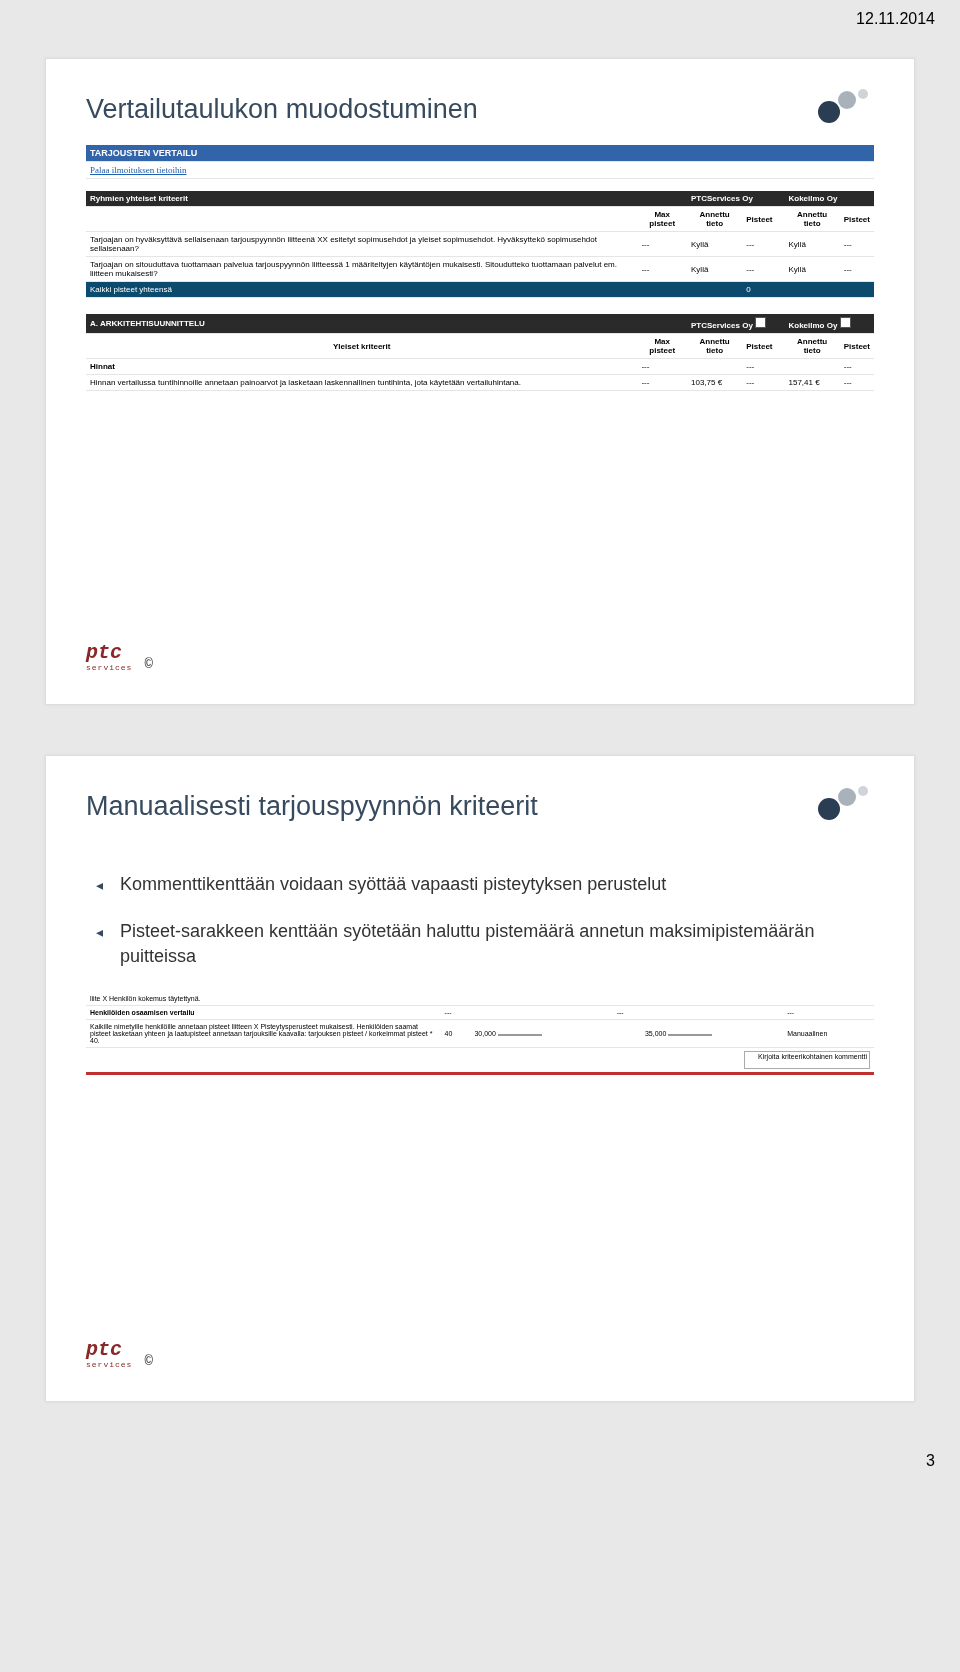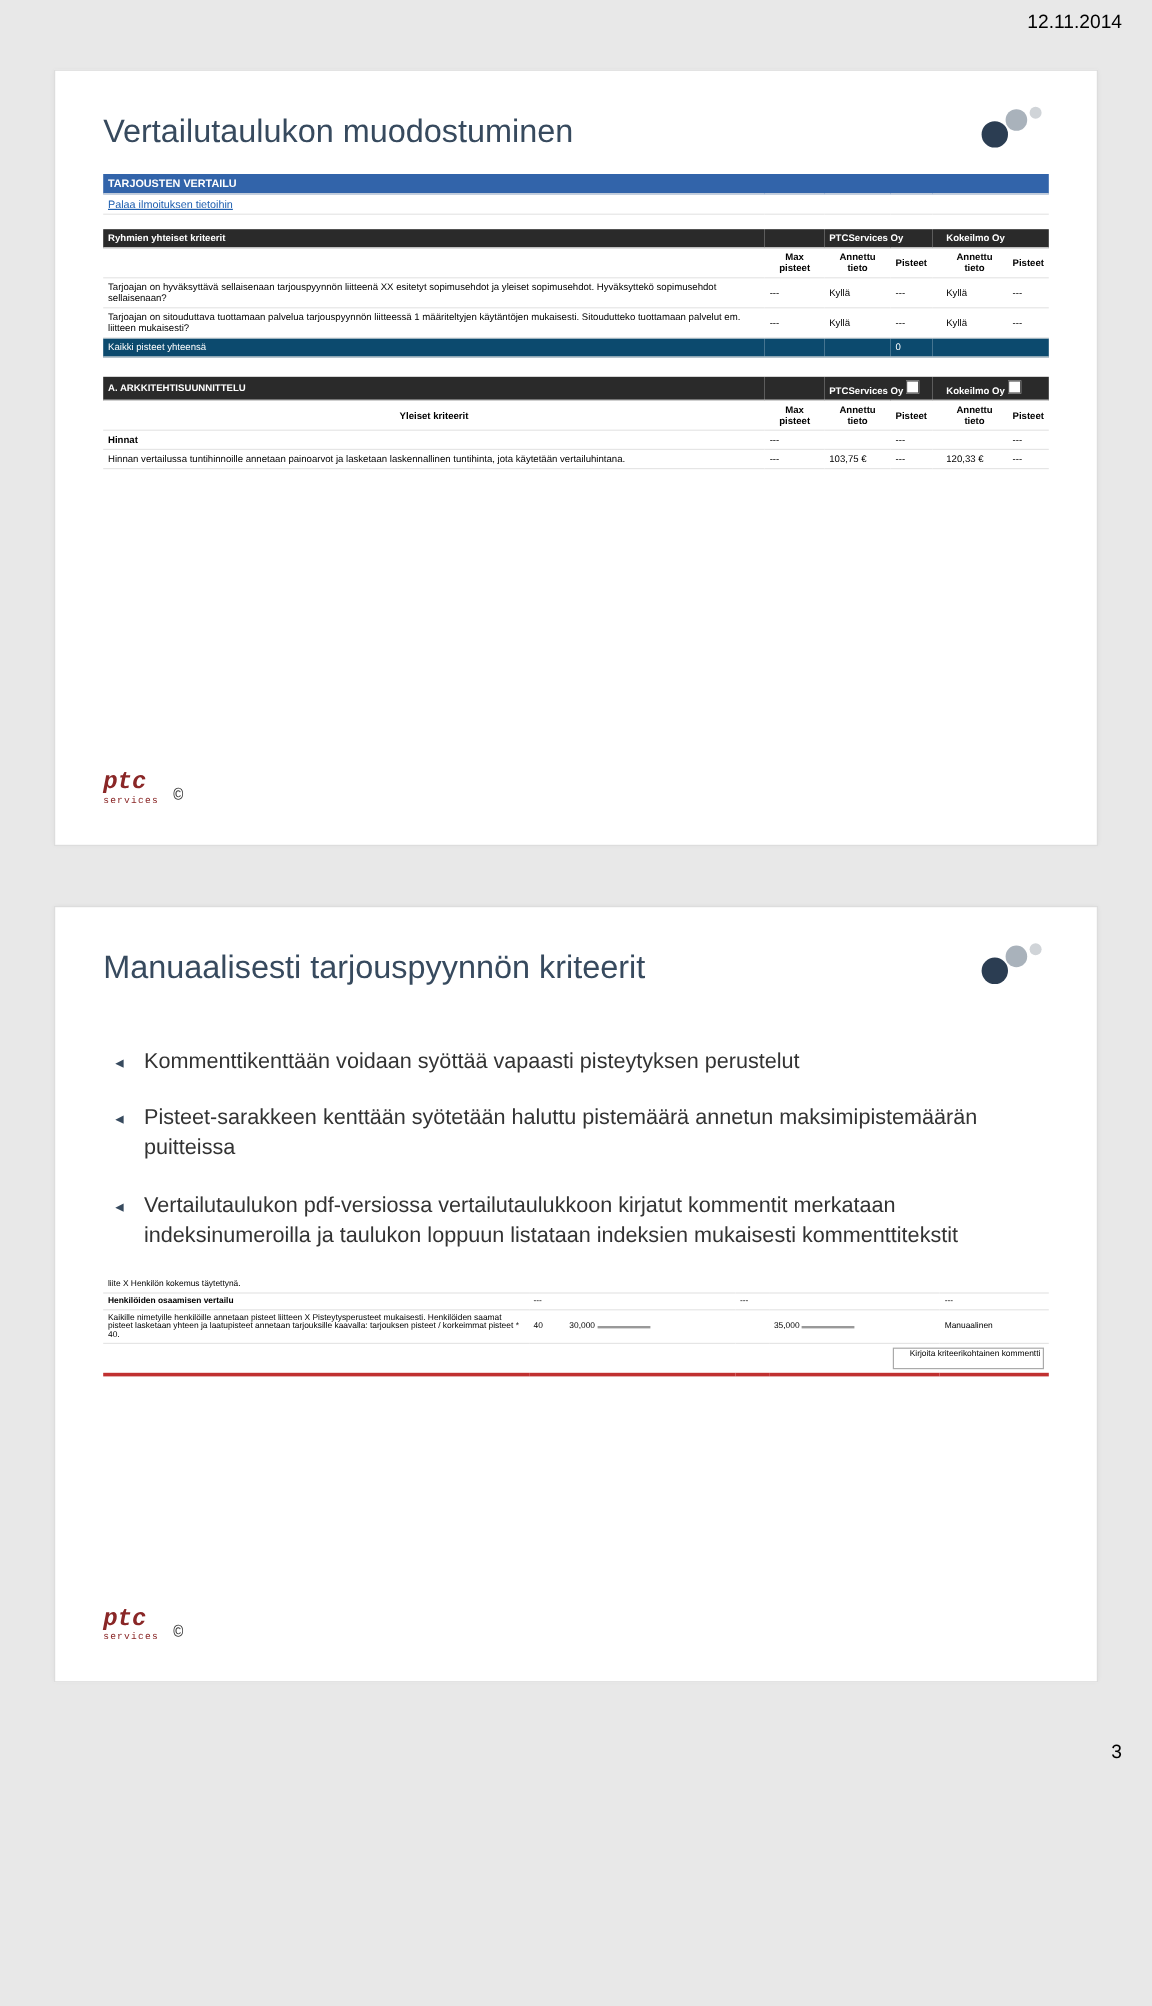--- a/index.html
+++ b/index.html
@@ -68,20 +68,21 @@
   }
   .sub-row {
     background: #0c4a6e;
     color: #fff;
     font-size: 8px;
   }
   .link-row {
     color: #2060b0;
     text-decoration: underline;
     font-size: 9px;
+    font-family: Liberation Serif, serif;
   }
   .col-hdr {
     font-weight: bold;
     background: #fff;
     text-align: center;
   }
   .logo {
     position: absolute;
     bottom: 32px;
     left: 40px;
@@ -263,21 +264,21 @@
           <td></td>
           <td></td>
           <td>---</td>
     </tr>
     <tr>
       <td>Hinnan vertailussa tuntihinnoille annetaan painoarvot ja lasketaan laskennallinen tuntihinta, jota käytetään vertailuhintana.</td>
       <td>---</td>
       <td>103,75 €</td>
       <td>---</td>
       <td></td>
-      <td>120,33 €</td>
+      <td>157,41 €</td>
       <td>---</td>
     </tr>
   </tbody>
     </table>
 
   <div class="logo">
     <div>
       <span class="ptc">ptc</span>
       <span class="svc">services</span>
     </div>
@@ -289,21 +290,20 @@
   <div class="bubbles">
     <div class="bubble b1"></div>
     <div class="bubble b2"></div>
     <div class="bubble b3"></div>
   </div>
   <h1 class="slide-title">Manuaalisesti tarjouspyynnön kriteerit</h1>
 
   <ul class="bullets">
     <li>Kommenttikenttään voidaan syöttää vapaasti pisteytyksen perustelut</li>
     <li>Pisteet-sarakkeen kenttään syötetään haluttu pistemäärä annetun maksimipistemäärän puitteissa</li>
-    <li>Vertailutaulukon pdf-versiossa vertailutaulukkoon kirjatut kommentit merkataan indeksinumeroilla ja taulukon loppuun listataan indeksien mukaisesti kommenttitekstit</li>
   </ul>
 
   <table class="screenshot-slide2">
     <tbody>
         <tr>
       <td>liite X Henkilön kokemus täytettynä.</td>
       <td></td>
           <td></td>
           <td></td>
           <td></td>

